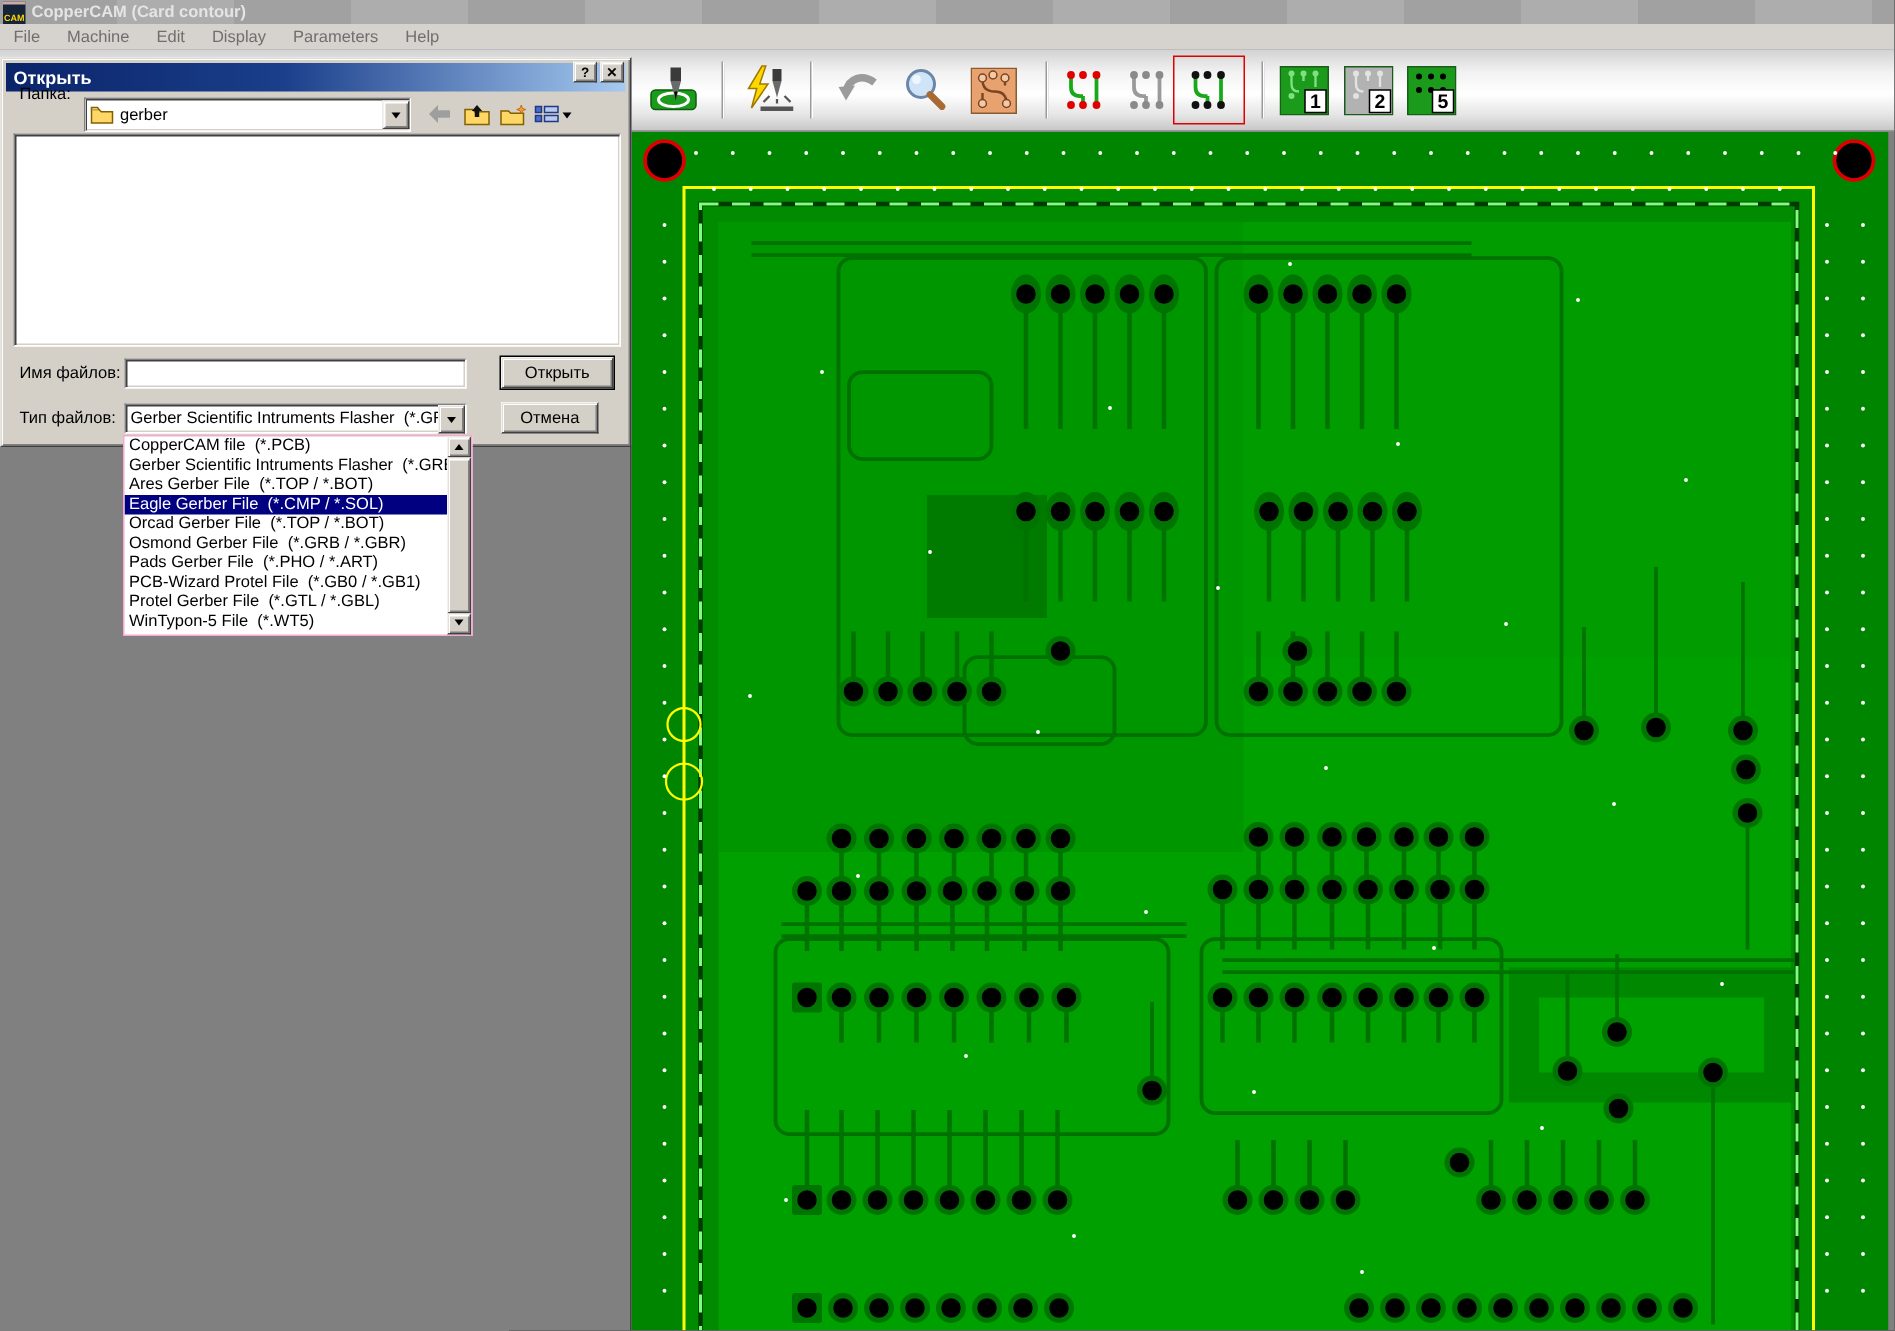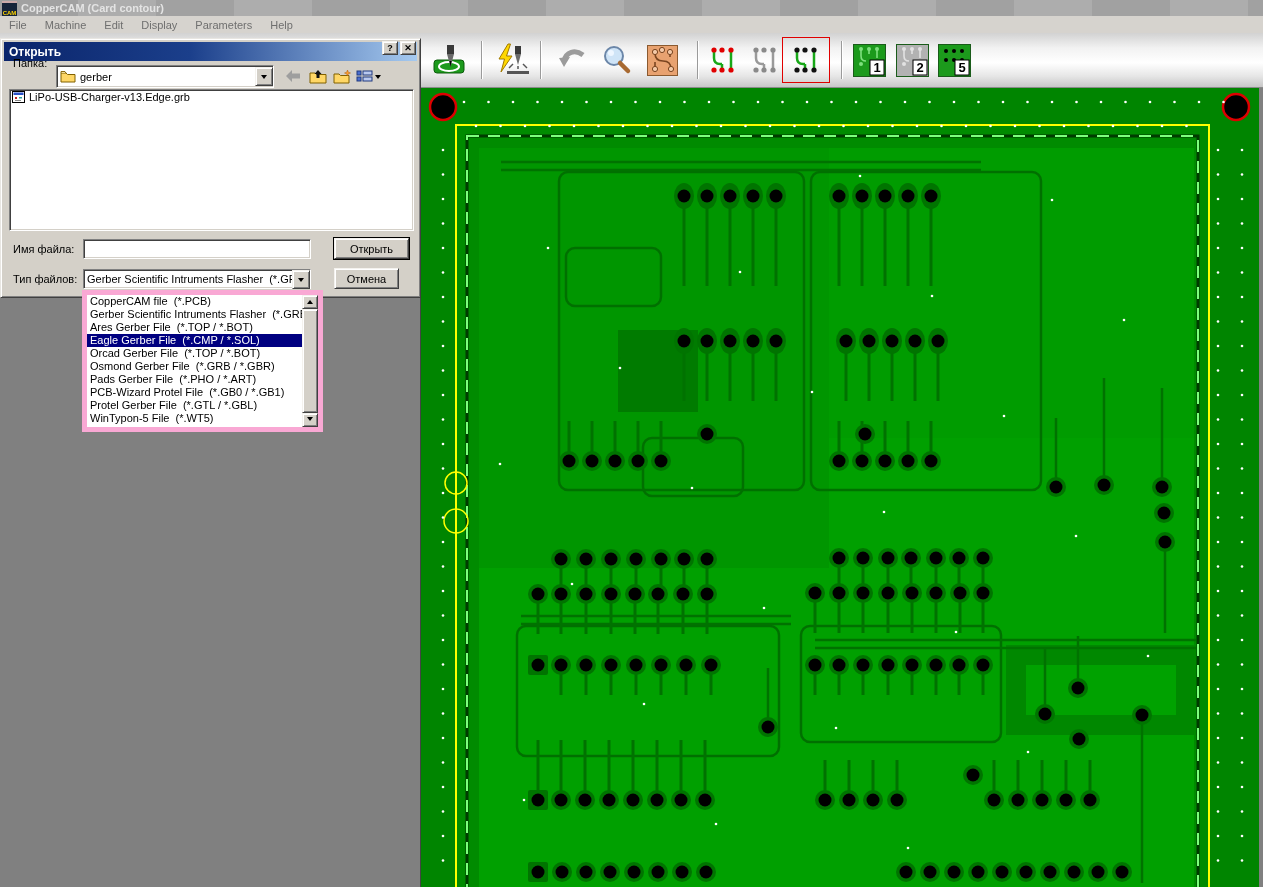--- a/index.html
+++ b/index.html
@@ -54,21 +54,21 @@
   #file-list{position:absolute;left:8px;top:50px;width:403px;height:140px;overflow:hidden;}
   .file-item{display:flex;align-items:center;gap:4px;padding:1px 2px;white-space:nowrap;}
   #filename-input{position:absolute;left:82px;top:200px;width:228px;height:20px;
     font-family:"Liberation Sans",sans-serif;font-size:11px;padding:0 3px;box-sizing:border-box;}
   #filetype-combo{position:absolute;left:82px;top:230px;width:228px;height:20px;display:flex;align-items:center;box-sizing:border-box;}
   #filetype-combo .txt{flex:1;padding-left:3px;white-space:pre;overflow:hidden;}
   #open-btn{position:absolute;left:333px;top:199px;width:75px;height:21px;}
   #cancel-btn{position:absolute;left:333px;top:229px;width:65px;height:21px;}
   
   #type-popup{position:absolute;left:82px;top:290px;width:231px;height:132px;background:#fff;
-    border:5px solid #f9a8d4;z-index:20;display:flex;}
+    border:1px solid #f9a8d4;z-index:20;display:flex;}
   #type-options{flex:1;overflow:hidden;}
   .type-opt{height:13px;line-height:13px;padding-left:3px;white-space:pre;overflow:hidden;color:#000;}
   .type-opt.sel{background:#000080;color:#fff;}
   #popup-scroll{width:16px;background:#ece9e4;display:flex;flex-direction:column;}
   .scr-btn{width:16px;height:14px;box-sizing:border-box;display:flex;align-items:center;justify-content:center;}
   #scr-thumb{flex:1;margin:0;}
   svg{display:block;}
 </style>
 </head>
 <body>
@@ -878,35 +878,23 @@
             <rect x="1" y="2" width="4" height="4" fill="#4a6ed0" stroke="#203a80"></rect>
             <rect x="7" y="2" width="9" height="4" fill="#b9c8ee" stroke="#203a80"></rect>
             <rect x="1" y="8" width="4" height="4" fill="#4a6ed0" stroke="#203a80"></rect>
             <rect x="7" y="8" width="9" height="4" fill="#b9c8ee" stroke="#203a80"></rect>
           </svg>
       </span>
       <span class="arrow-dn" style="margin-left:2px;"></span>
     </button>
 
     <div id="file-list" class="sunken">
-        <div class="file-item">
-          <span>
-            <svg width="13" height="12" viewBox="0 0 13 12">
-              <rect x="0.5" y="0.5" width="12" height="11" fill="#fff" stroke="#000"></rect>
-              <rect x="1.5" y="1.5" width="10" height="2.5" fill="#2a52c8"></rect>
-              <rect x="3" y="6" width="2" height="2" fill="#c02020"></rect>
-              <rect x="7" y="6" width="3" height="1.5" fill="#2aa0a0"></rect>
-              <rect x="3" y="9" width="6" height="1" fill="#888"></rect>
-            </svg>
-          </span>
-          <span>LiPo-USB-Charger-v13.Edge.grb</span>
-        </div>
       </div>
 
-    <span class="dlg-label" style="left:12px;top:204px;">Имя файла:</span>
+    <span class="dlg-label" style="left:12px;top:204px;">Имя файлов:</span>
     <input id="filename-input" class="sunken" type="text" value="" style="">
 
     <span class="dlg-label" style="left:12px;top:234px;">Тип файлов:</span>
     <div id="filetype-combo" class="sunken">
       <span class="txt">Gerber Scientific Intruments Flasher  (*.GRB</span>
       <span class="combo-arrow raised btn">
           <span class="arrow-dn"></span>
         </span>
     </div>
 

